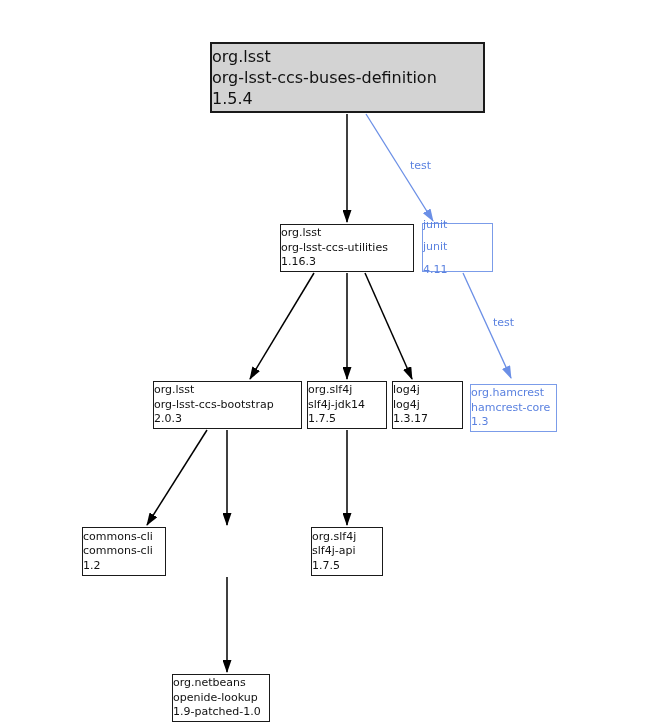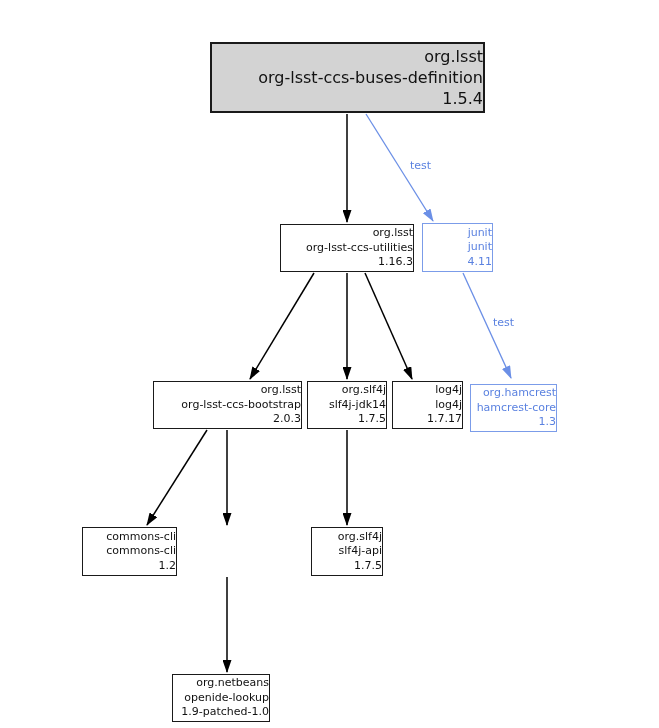--- a/index.html
+++ b/index.html
@@ -16,21 +16,21 @@
     font-family:"DejaVu Serif","Liberation Serif",serif;
     font-size:24px;color:#111;white-space:nowrap;
   }
   svg.edge-layer{position:absolute;left:0;top:0;}
   .node{
     position:absolute;
     box-sizing:border-box;
     background:#ffffff;
     border:1.5px solid #1a1a1a;
     display:flex;flex-direction:column;
-    align-items:flex-end;justify-content:center;
+    align-items:flex-start;justify-content:center;
     text-align:center;
     font-size:11px;line-height:14.5px;color:#111;
     white-space:nowrap;
   }
   .node.root{
     background:#d3d3d3;
     border:2px solid #1a1a1a;
     font-size:16px;line-height:21px;
   }
   .node.test-scope{
@@ -38,26 +38,26 @@
     color:#5b82e0;
   }
   .edge-label{
     position:absolute;
     font-size:11px;line-height:13px;
     color:#5b82e0;white-space:nowrap;
   }
   
   .n-root      {left:210px;top:42px; width:275px;height:71px;}
   .n-utilities {left:280px;top:224px;width:134px;height:48px;}
-  .n-junit     {left:422px;top:223px;width:71px; height:49px;}
+  .n-junit     {left:422px;top:223px;width:71px; height:49px;gap:8px;}
   .n-bootstrap {left:153px;top:381px;width:149px;height:48px;}
   .n-slf4jjdk14{left:307px;top:381px;width:80px; height:48px;}
   .n-log4j     {left:392px;top:381px;width:71px; height:48px;}
   .n-hamcrest  {left:470px;top:384px;width:87px;height:48px;}
-  .n-commonscli{left:82px; top:527px;width:95px; height:49px;}
+  .n-commonscli{left:82px; top:527px;width:84px; height:49px;}
   .n-freehep   {left:182px;top:527px;width:90px; height:49px;}
   .n-slf4japi  {left:311px;top:527px;width:72px; height:49px;}
   .n-openide   {left:172px;top:674px;width:98px;height:48px;}
   .lbl-test-1{left:410px;top:159px;}
   .lbl-test-2{left:493px;top:316px;}
 </style>
 </head>
 <body>
 
 <div class="canvas">
@@ -113,21 +113,21 @@
 
   <div class="node n-slf4jjdk14">
     <span>org.slf4j</span>
     <span>slf4j-jdk14</span>
     <span>1.7.5</span>
   </div>
 
   <div class="node n-log4j">
     <span>log4j</span>
     <span>log4j</span>
-    <span>1.7.17</span>
+    <span>1.3.17</span>
   </div>
 
   <div class="node test-scope n-hamcrest">
     <span>org.hamcrest</span>
     <span>hamcrest-core</span>
     <span>1.3</span>
   </div>
 
   <div class="node n-commonscli">
     <span>commons-cli</span>

